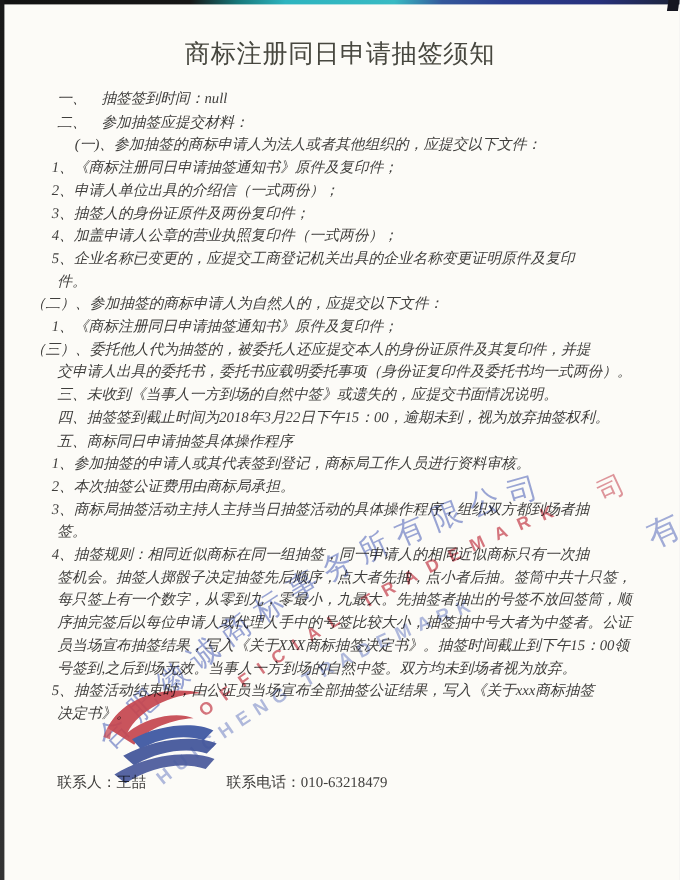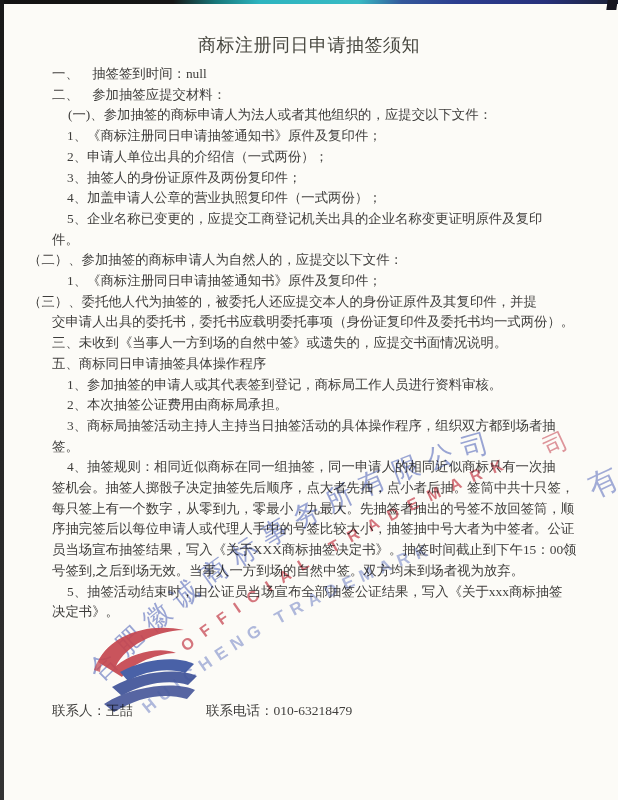--- a/index.html
+++ b/index.html
@@ -10,27 +10,27 @@
     font-family:"Liberation Serif","DejaVu Serif",serif;
   }
   
   .topbar{position:absolute;top:0;left:0;width:618px;height:4px;
     background:linear-gradient(90deg,#131313 0%,#161616 28%,#17787a 35%,#2db4bf 42%,#38bac3 58%,#34589b 65%,#2c3e8f 74%,#27317c 88%,#1c2336 100%);}
   .leftstrip{position:absolute;top:0;left:0;width:4px;height:800px;
     background:linear-gradient(180deg,#191919,#262626 55%,#333333);}
   .corner-tr{position:absolute;top:0;right:1px;width:10px;height:10px;background:#161620;transform:skewX(-8deg);}
   
   .doc-title{position:absolute;top:33px;left:0;width:100%;text-align:center;
-    font-size:18px;letter-spacing:.5px;color:#47473f;font-weight:500;}
-  .doc-lines{position:absolute;top:64px;left:0;right:8px;}
+    font-size:23px;letter-spacing:.5px;color:#47473f;font-weight:500;}
+  .doc-lines{position:absolute;top:80px;left:0;right:8px;font-style:italic;}
   .line{font-size:13.4px;line-height:20.7px;color:#3f3e3c;white-space:pre;}
   .la{padding-left:52px;}  
   .lb{padding-left:68px;}  
   .lc{padding-left:28px;}  
-  .ld{padding-left:67px;}  
+  .ld{padding-left:47px;}  
   .contact{position:absolute;top:700px;left:52px;font-size:13.5px;line-height:21px;color:#3f3e3c;white-space:pre;}
   .contact .phone-group{margin-left:73px;text-align:center;}
   
   .wm{position:absolute;top:0;left:0;width:618px;height:800px;mix-blend-mode:multiply;pointer-events:none;}
 </style>
 </head>
 <body>
 
 <div class="page">
 
@@ -47,20 +47,21 @@
       <div class="line ld">2、申请人单位出具的介绍信（一式两份）；</div>
       <div class="line ld">3、抽签人的身份证原件及两份复印件；</div>
       <div class="line ld">4、加盖申请人公章的营业执照复印件（一式两份）；</div>
       <div class="line ld">5、企业名称已变更的，应提交工商登记机关出具的企业名称变更证明原件及复印</div>
       <div class="line la">件。</div>
       <div class="line lc">（二）、参加抽签的商标申请人为自然人的，应提交以下文件：</div>
       <div class="line ld">1、《商标注册同日申请抽签通知书》原件及复印件；</div>
       <div class="line lc">（三）、委托他人代为抽签的，被委托人还应提交本人的身份证原件及其复印件，并提</div>
       <div class="line la">交申请人出具的委托书，委托书应载明委托事项（身份证复印件及委托书均一式两份）。</div>
       <div class="line la">三、未收到《当事人一方到场的自然中签》或遗失的，应提交书面情况说明。</div>
+      <div class="line la">四、抽签签到截止时间为2018年3月22日下午15：00，逾期未到，视为放弃抽签权利。</div>
       <div class="line la">五、商标同日申请抽签具体操作程序</div>
       <div class="line ld">1、参加抽签的申请人或其代表签到登记，商标局工作人员进行资料审核。</div>
       <div class="line ld">2、本次抽签公证费用由商标局承担。</div>
       <div class="line ld">3、商标局抽签活动主持人主持当日抽签活动的具体操作程序，组织双方都到场者抽</div>
       <div class="line la">签。</div>
       <div class="line ld">4、抽签规则：相同近似商标在同一组抽签，同一申请人的相同近似商标只有一次抽</div>
       <div class="line la">签机会。抽签人掷骰子决定抽签先后顺序，点大者先抽，点小者后抽。签筒中共十只签，</div>
       <div class="line la">每只签上有一个数字，从零到九，零最小，九最大。先抽签者抽出的号签不放回签筒，顺</div>
       <div class="line la">序抽完签后以每位申请人或代理人手中的号签比较大小，抽签抽中号大者为中签者。公证</div>
       <div class="line la">员当场宣布抽签结果，写入《关于XXX商标抽签决定书》。抽签时间截止到下午15：00领</div>

